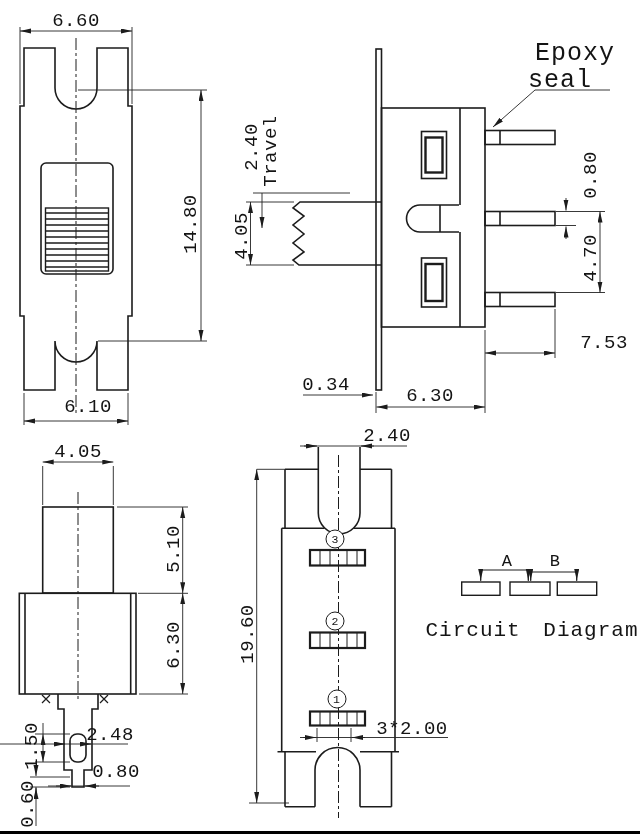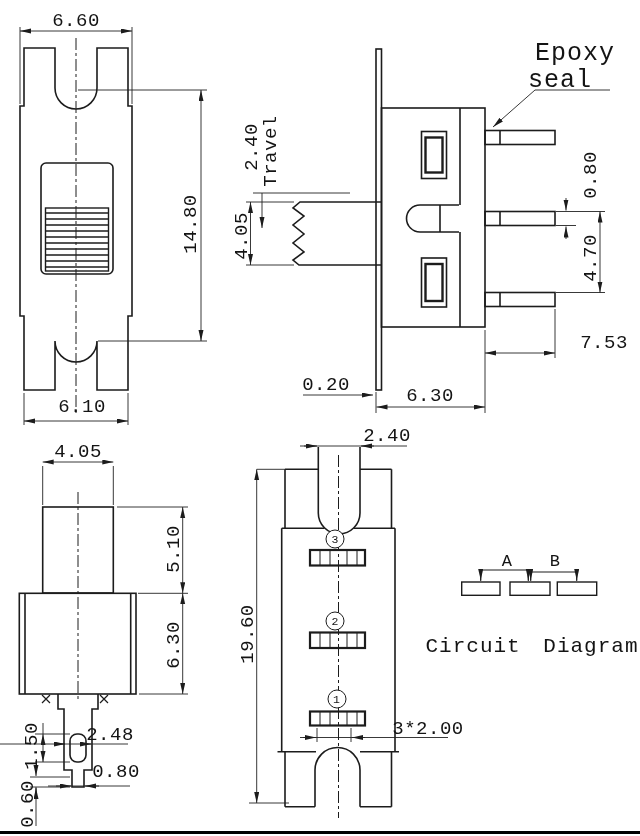--- a/index.html
+++ b/index.html
@@ -135,48 +135,48 @@
     <path stroke-width="1.1" d="M530.7,581 V572 H576.7 V581"></path>
     <line stroke-width="0.9" x1="480.7" y1="572" x2="480.7" y2="580" marker-end="url(#arr)"></line>
     <line stroke-width="0.9" x1="528.3" y1="572" x2="528.3" y2="580" marker-end="url(#arr)"></line>
     <line stroke-width="0.9" x1="530.7" y1="574" x2="530.7" y2="580" marker-end="url(#arr)"></line>
     <line stroke-width="0.9" x1="576.7" y1="574" x2="576.7" y2="580" marker-end="url(#arr)"></line>
   </g>
 </svg>
 
   <div class="hlabel" style="left:76px;top:21px">6.60</div>
   <div class="vlabel" style="left:191px;top:224px">14.80</div>
-  <div class="hlabel" style="left:82px;top:407px">6.10</div>
+  <div class="hlabel" style="left:88px;top:407px">6.10</div>
 
   <div class="hlabel big" style="left:575px;top:53px">Epoxy</div>
   <div class="hlabel big" style="left:560px;top:80px">seal</div>
 
   <div class="vlabel" style="left:252px;top:147px">2.40</div>
   <div class="vlabel" style="left:271px;top:151px">Travel</div>
   <div class="vlabel" style="left:242px;top:236px">4.05</div>
-  <div class="hlabel" style="left:326px;top:385px">0.20</div>
+  <div class="hlabel" style="left:326px;top:385px">0.34</div>
   <div class="hlabel" style="left:430px;top:396px">6.30</div>
   <div class="vlabel" style="left:591px;top:175px">0.80</div>
   <div class="vlabel" style="left:591px;top:258px">4.70</div>
   <div class="hlabel" style="left:604px;top:343px">7.53</div>
 
   <div class="hlabel" style="left:78px;top:452px">4.05</div>
   <div class="vlabel" style="left:174px;top:549px">5.10</div>
   <div class="vlabel" style="left:174px;top:645px">6.30</div>
   <div class="vlabel" style="left:32px;top:746px">1.50</div>
   <div class="hlabel" style="left:110px;top:735px">2.48</div>
   <div class="hlabel" style="left:116px;top:772px">0.80</div>
   <div class="vlabel" style="left:28px;top:804px">0.60</div>
 
   <div class="hlabel" style="left:387px;top:436px">2.40</div>
   <div class="vlabel" style="left:248px;top:634px">19.60</div>
-  <div class="hlabel" style="left:428px;top:729px">3*2.00</div>
+  <div class="hlabel" style="left:412px;top:729px">3*2.00</div>
 
   <div class="circled" style="left:335px;top:539px">3</div>
   <div class="circled" style="left:335px;top:620.5px">2</div>
   <div class="circled" style="left:336.5px;top:699px">1</div>
 
   <div class="hlabel clabel" style="left:507px;top:561px">A</div>
   <div class="hlabel clabel" style="left:555px;top:561px">B</div>
-  <div class="hlabel ctitle" style="left:532px;top:646px">Circuit Diagram</div>
+  <div class="hlabel ctitle" style="left:532px;top:630px">Circuit Diagram</div>
 
   <div class="botline"></div>
 </div>
 
 </body></html>

